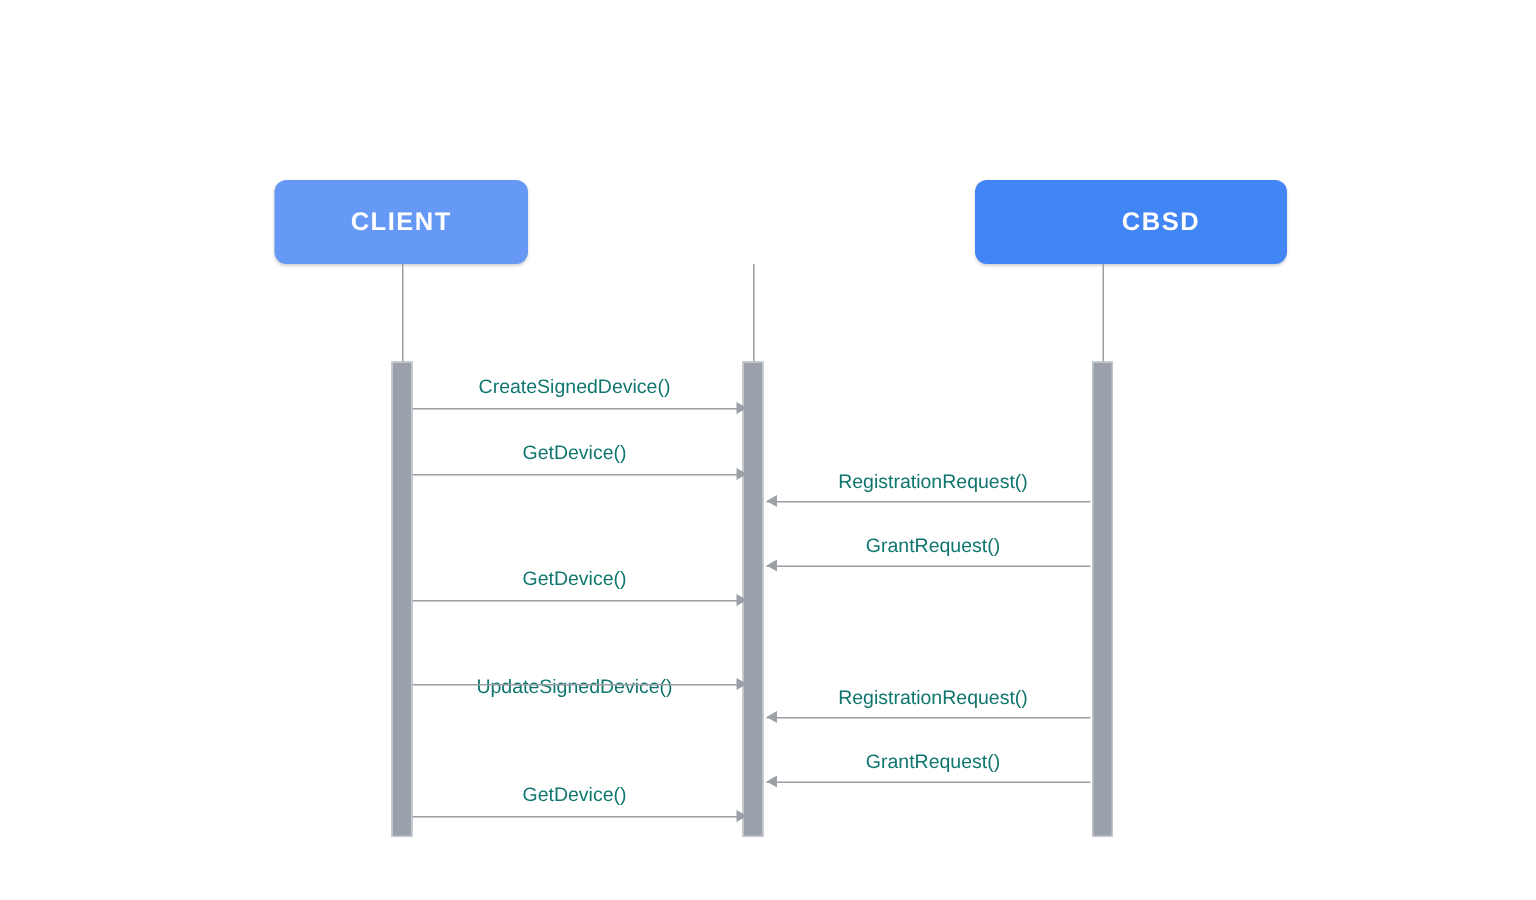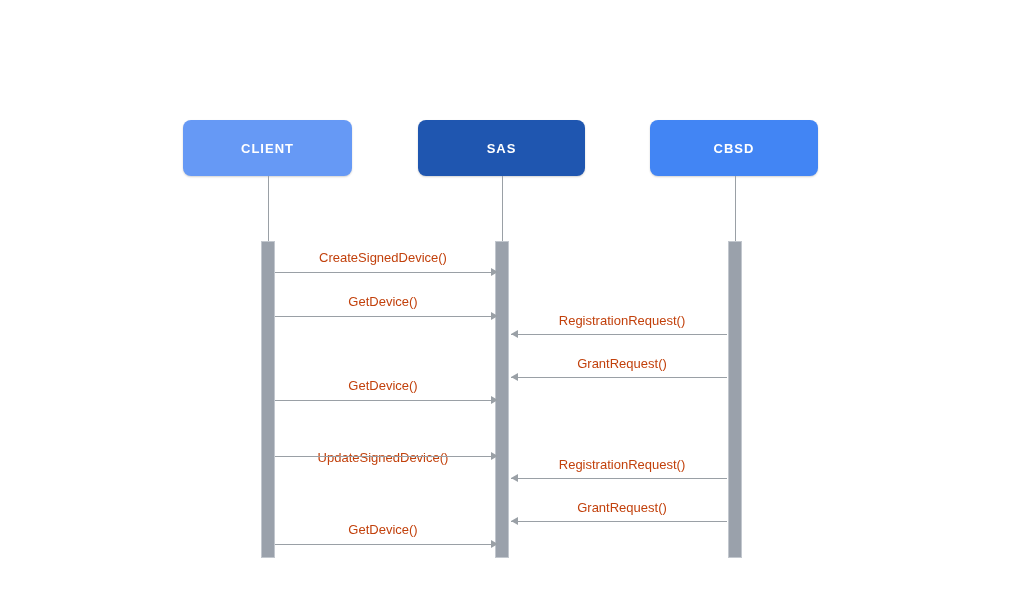--- a/index.html
+++ b/index.html
@@ -48,21 +48,21 @@
     position: absolute;
     height: 56px;
     border-radius: 8px;
     display: flex;
     align-items: center;
     justify-content: center;
     box-shadow: 0 1px 2px rgba(0,0,0,0.18);
   }
   .participant .p-label {
     color: #ffffff;
-    font-size: 13px;
+    font-size: 17px;
     font-weight: bold;
     letter-spacing: 1.0px;
   }
 
   
   .lifeline {
     position: absolute;
     width: 1px;
     background: #9aa0a6;
   }
@@ -88,42 +88,39 @@
     border-bottom: 4px solid transparent;
   }
   .arrow-head.right {
     border-left: 7px solid #9aa0a6;
   }
   .arrow-head.left {
     border-right: 7px solid #9aa0a6;
   }
   .msg-label {
     position: absolute;
-    color: #c2410c;
+    color: #0f766e;
     font-size: 13px;
     white-space: nowrap;
     text-align: center;
     transform: translateX(-50%);
   }
 </style>
 </head>
 <body>
 
 <div id="diagram">
 
 
   <div class="participant" style="left:183px; top:120px; width:169px; background:#6699f5;">
     <span class="p-label">CLIENT</span>
   </div>
 
-  <div class="participant" style="left:418px; top:120px; width:167px; background:#1f56b0;">
-    <span class="p-label">SAS</span>
-  </div>
 
-  <div class="participant" style="left:650px; top:120px; width:168px; background:#4285f4;">
+  <div class="participant" style="left:650px; top:120px; width:168px; background:#4285f4;padding-left:40px;">
     <span class="p-label">CBSD</span>
   </div>
 
   <div class="lifeline" style="left:268px; top:176px; height:66px;"></div>
   <div class="lifeline" style="left:502px; top:176px; height:66px;"></div>
   <div class="lifeline" style="left:735px; top:176px; height:66px;"></div>
 
   <div class="activation" style="left:261px; top:241px; height:317px;"></div>
   <div class="activation" style="left:495px; top:241px; height:317px;"></div>
   <div class="activation" style="left:728px; top:241px; height:317px;"></div>

